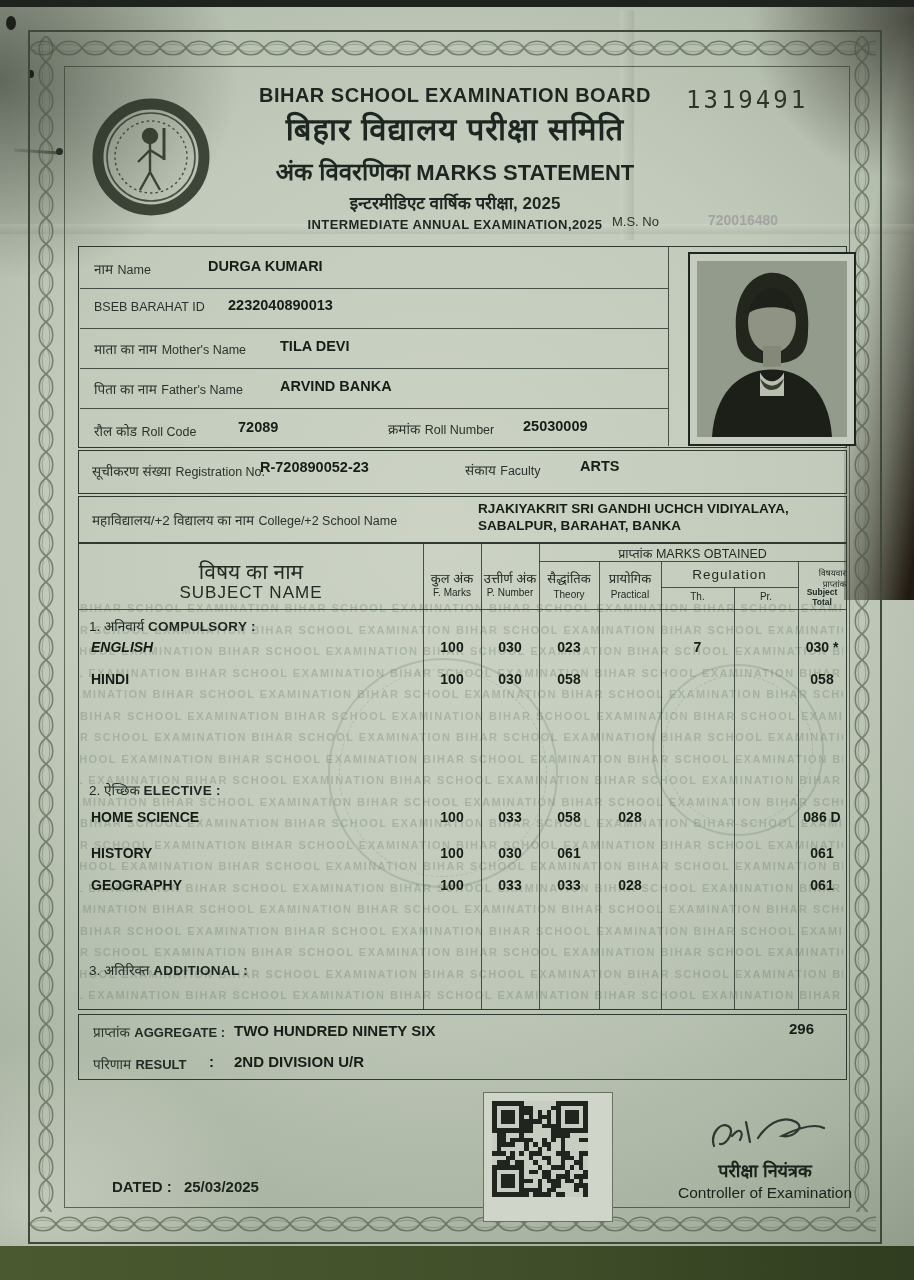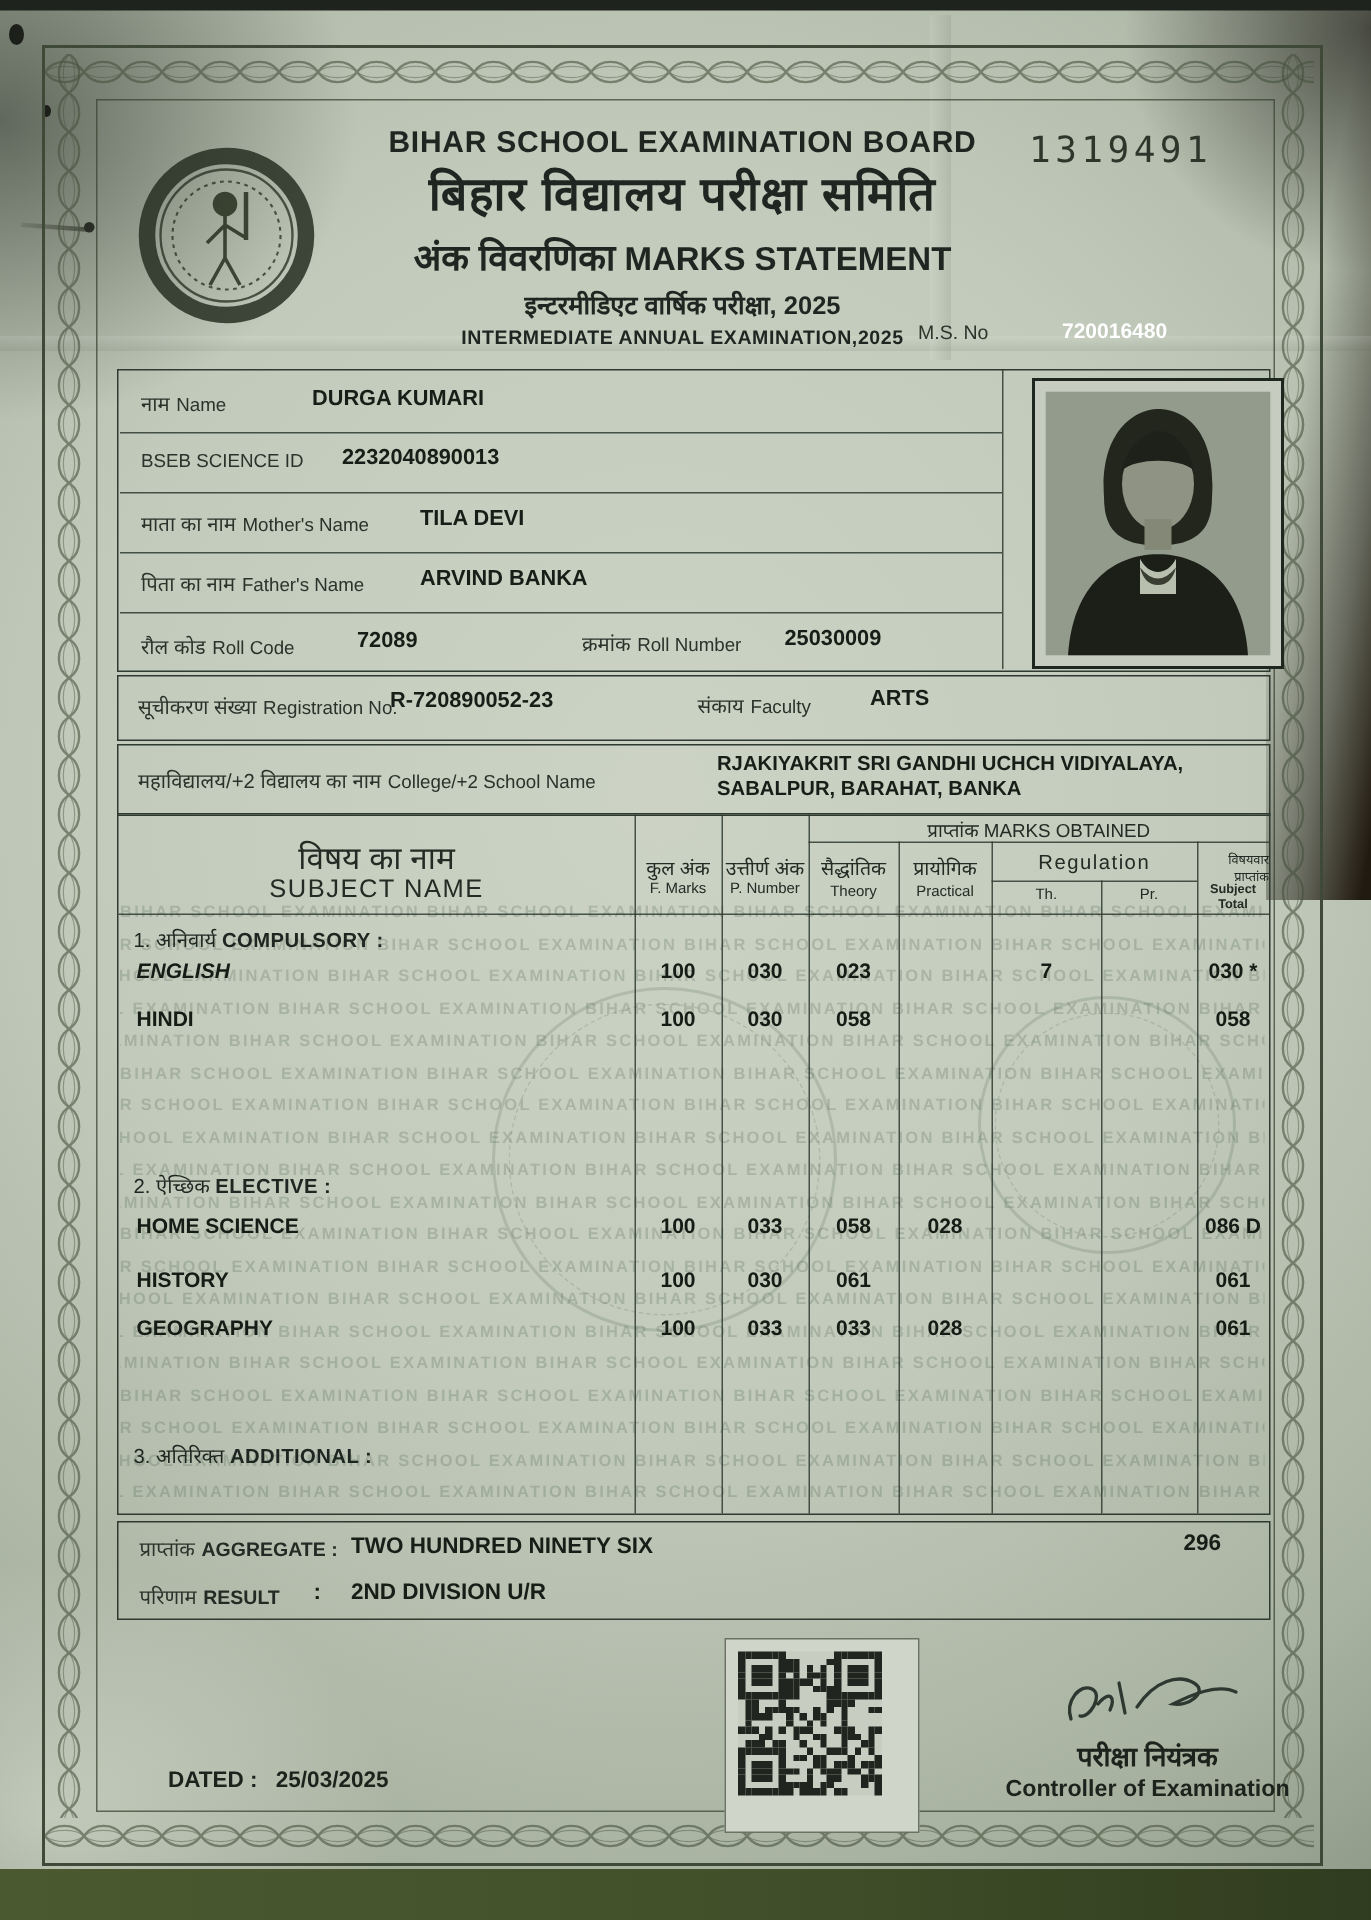--- a/index.html
+++ b/index.html
@@ -40,21 +40,21 @@
   #hdr-block{left:170px;top:82px;width:570px;}
   #title-hi{font-size:31px;font-weight:bold;letter-spacing:1px;}
   #title-en{font-size:20px;font-weight:bold;letter-spacing:.5px;margin-top:2px;}
   #subtitle{font-size:22px;font-weight:bold;margin-top:5px;}
   #subtitle .hi{font-size:24px;}
   #exam-hi{font-size:17px;font-weight:bold;margin-top:4px;}
   #exam-en{font-size:13px;font-weight:bold;letter-spacing:.4px;margin-top:3px;}
   #serial{left:686px;top:86px;font-family:"DejaVu Sans Mono", monospace;font-size:24px;
           letter-spacing:3px;color:#2e362c;}
   #msno-label{left:612px;top:214px;font-size:13px;color:#2b332b;}
-  #msno-value{left:708px;top:212px;font-size:14px;font-weight:bold;color:#ffffff;}
+  #msno-value{left:708px;top:212px;font-size:14px;font-weight:bold;color:#a3a3a3;}
 
   
   .box{border:1.6px solid #2e3930;}
   .lab-hi{font-size:13.5px;color:#2a332b;}
   .lab-en{font-size:12.5px;color:#2a332b;}
   .val{font-weight:bold;font-size:14.5px;color:#161e17;}
   .hline{background:rgba(46,57,48,.85);height:1.2px;}
   .vline{background:rgba(46,57,48,.85);width:1.3px;}
 
   
@@ -89,21 +89,21 @@
   #dated{left:112px;top:1178px;font-size:15px;font-weight:bold;color:#1b231c;}
   #qr{left:483px;top:1092px;width:112px;height:112px;background:#cfd5c8;
       border:1px solid #6a7264;padding:8px;}
   #qr-grid{display:grid;width:96px;height:96px;grid-template-columns:repeat(21,1fr);
            grid-template-rows:repeat(21,1fr);background:#c7cdc0;}
   #qr-grid i{display:block;}
   #qr-grid i.d{background:#20261f;}
   #sig-block{left:660px;top:1112px;width:210px;text-align:center;}
   #sig-block svg{display:block;margin:0 auto;}
   #controller-hi{font-size:18px;font-weight:bold;color:#1b231c;}
-  #controller-en{font-size:15.5px;font-weight:bold;color:#1b231c;margin-top:2px;}
+  #controller-en{font-size:15.5px;font-weight:normal;color:#1b231c;margin-top:2px;}
 </style>
 </head>
 <body>
 
 <div id="stage">
 
   <div id="paper" class="abs"></div>
   <div id="top-strip" class="abs"></div>
   <div id="desk-corner" class="abs"></div>
   <div id="crease1" class="abs crease"></div>
@@ -199,21 +199,21 @@
   <div class="abs hline content-z" style="left:80px;top:328px;width:588px"></div>
   <div class="abs hline content-z" style="left:80px;top:368px;width:588px"></div>
   <div class="abs hline content-z" style="left:80px;top:408px;width:588px"></div>
 
   <div class="abs content-z" style="left:94px;top:260px">
     <span class="lab-hi">नाम</span>
     <span class="lab-en">Name</span>
   </div>
   <div class="abs val content-z" style="left:208px;top:258px">DURGA KUMARI</div>
 
-  <div class="abs lab-en content-z" style="left:94px;top:300px">BSEB SCIENCE ID</div>
+  <div class="abs lab-en content-z" style="left:94px;top:300px">BSEB BARAHAT ID</div>
   <div class="abs val content-z" style="left:228px;top:297px">2232040890013</div>
 
   <div class="abs content-z" style="left:94px;top:340px">
     <span class="lab-hi">माता का नाम</span>
     <span class="lab-en">Mother's Name</span>
   </div>
   <div class="abs val content-z" style="left:280px;top:338px">TILA DEVI</div>
 
   <div class="abs content-z" style="left:94px;top:380px">
     <span class="lab-hi">पिता का नाम</span>

